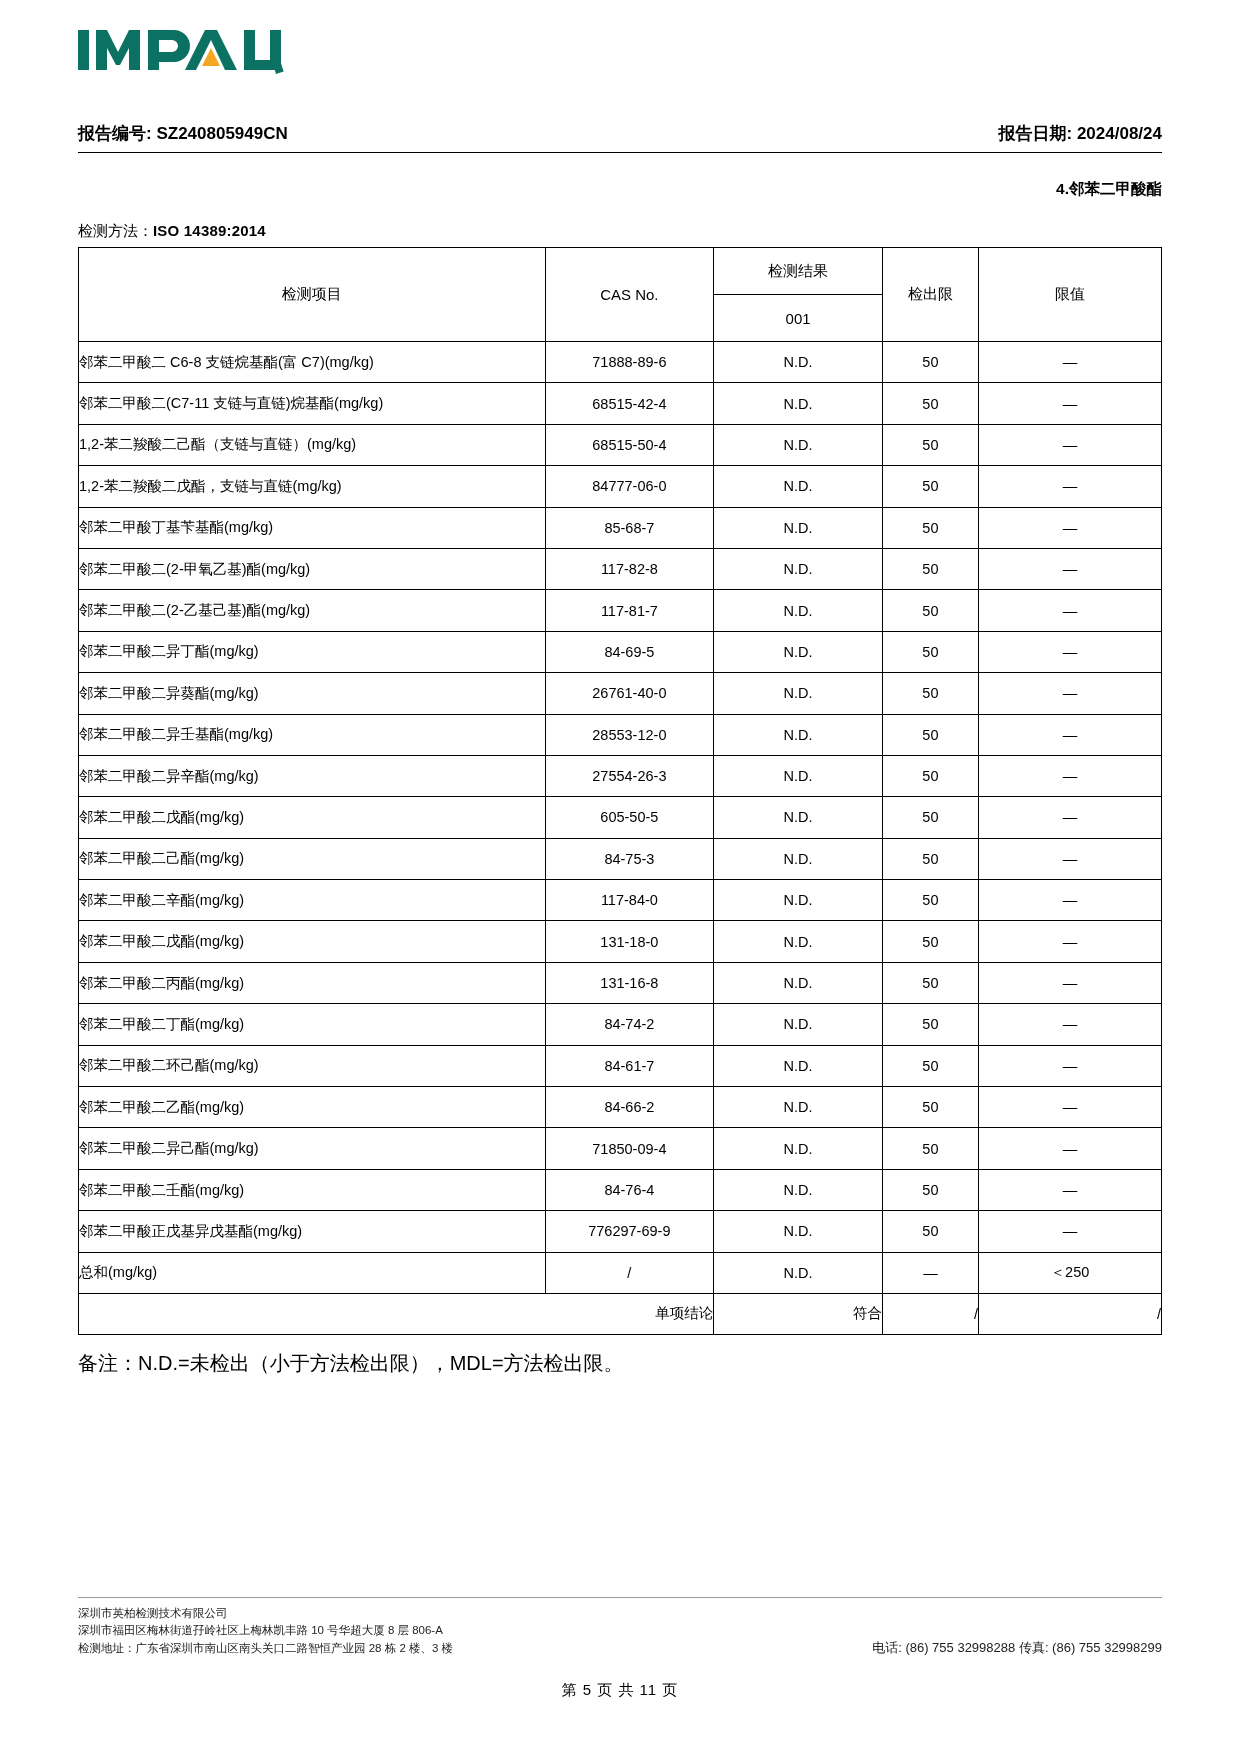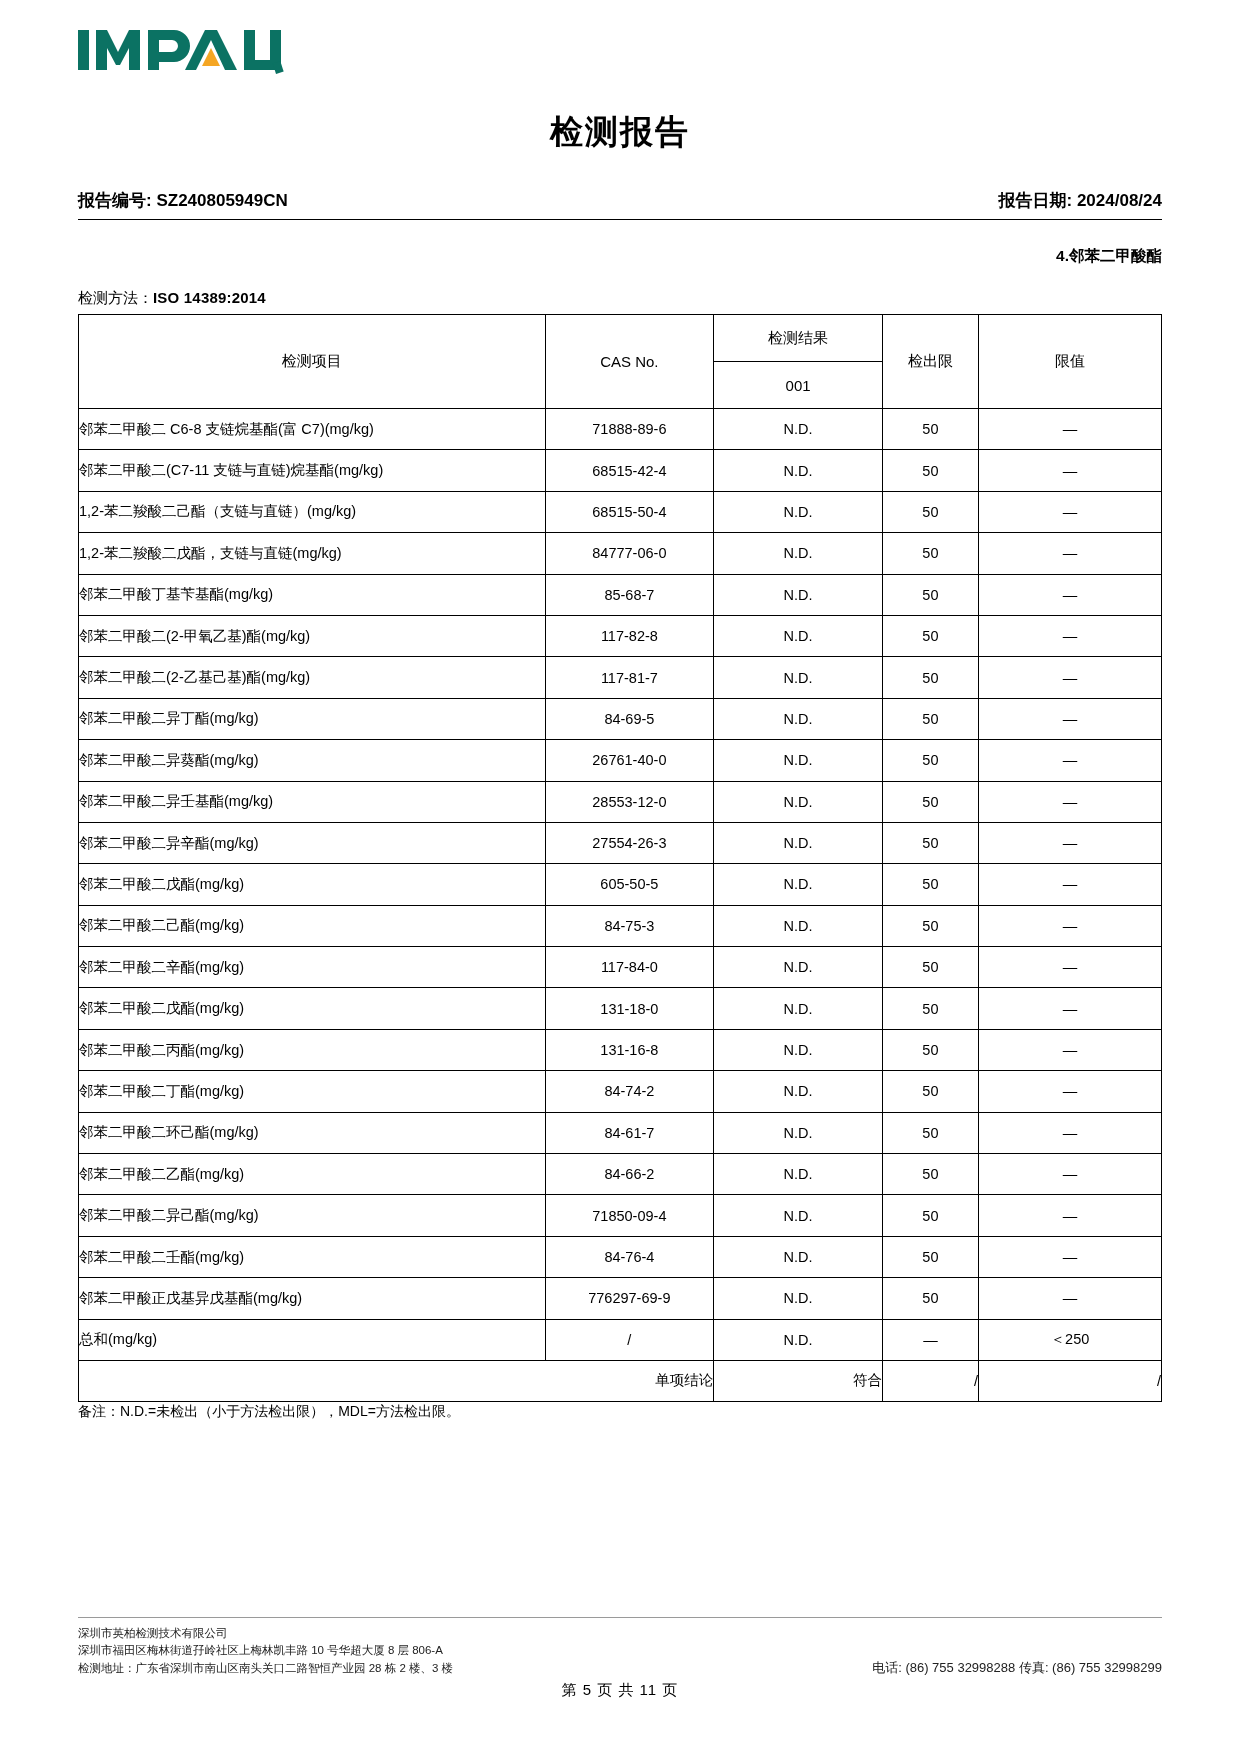--- a/index.html
+++ b/index.html
@@ -84,42 +84,42 @@
     font-size:15px;
     height:46px;
   }
   td.c{text-align:center;vertical-align:middle;height:40.4px;}
   td.l{text-align:left;vertical-align:middle;padding-left:10px;height:40.4px;}
   .row-total td{height:40px;}
   .row-conc td{height:40px;font-weight:700;text-align:right;}
   .conc-label{font-weight:700;}
 
   .note{
-    font-size:14px;
-    margin-top:1px;
+    font-size:20px;
+    margin-top:15px;
   }
 
   
   .footer{
     position:absolute;
     left:78px;right:78px;
     bottom:54px;
   }
   .footer .fhr{border:0;border-top:1px solid #9a9a9a;margin:0 0 7px 0;}
   .f-top{
     display:flex;justify-content:space-between;align-items:flex-end;
     font-size:11.5px;color:#222;line-height:1.55;
   }
   .f-left{flex:1;}
   .f-right{white-space:nowrap;padding-top:1px;font-size:13px;}
   .f-line{white-space:nowrap;}
   .pageno{
     text-align:center;
     font-size:15px;
-    margin-top:3px;
+    margin-top:23px;
     letter-spacing:1px;
   }
 </style>
 </head>
 <body>
 
 <div class="page">
 
   <div class="logo-wrap">
     <div class="logo">
@@ -130,21 +130,20 @@
           <path d="M70,4 h26 a16,16 0 0 1 0,32 h-15 v8 h-11 z M81,14 v12 h13 a6,6 0 0 0 0,-12 z"></path>
           <polygon points="118,44 107,44 127,4 139,4 159,44 147,44 133,14"></polygon>
           <path d="M166,4 h11 v30 h15 v-30 h11 v40 h-37 z"></path>
           <rect x="196" y="36" width="8" height="11" transform="rotate(-18 200 41)"></rect>
         </g>
         <polygon points="133,22 142,40 124,40" fill="#f5a623"></polygon>
       </svg>
     </div>
   </div>
 
-  <div class="doc-title">检测报告</div>
 
   <div class="meta-row">
     <div class="left">
       <span>报告编号:</span>
       <span>SZ240805949CN</span>
     </div>
     <div class="right">
       <span>报告日期:</span>
       <span>2024/08/24</span>
     </div>

